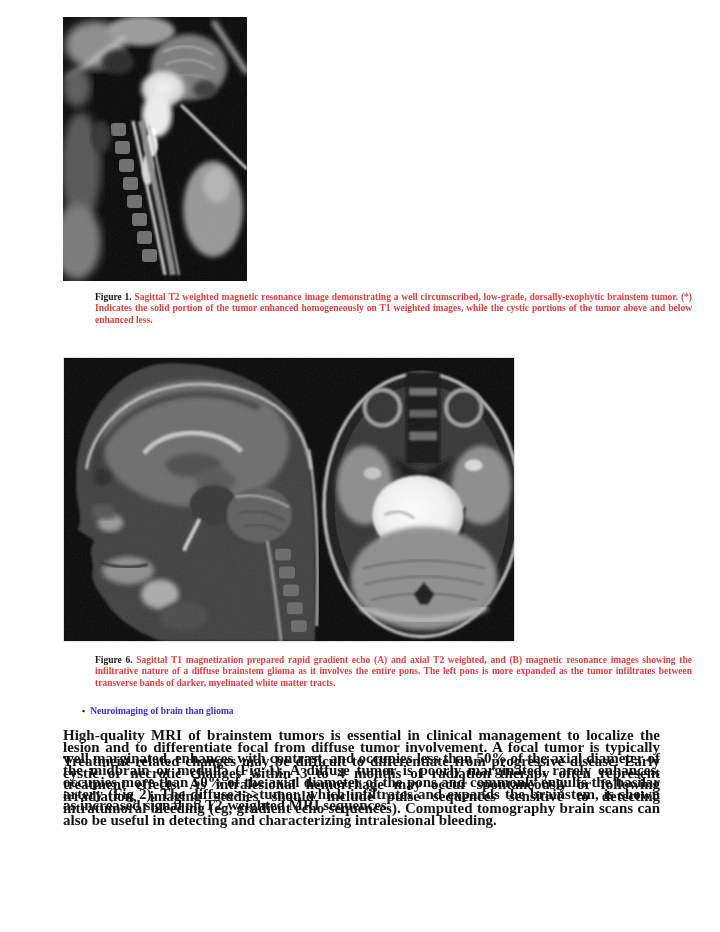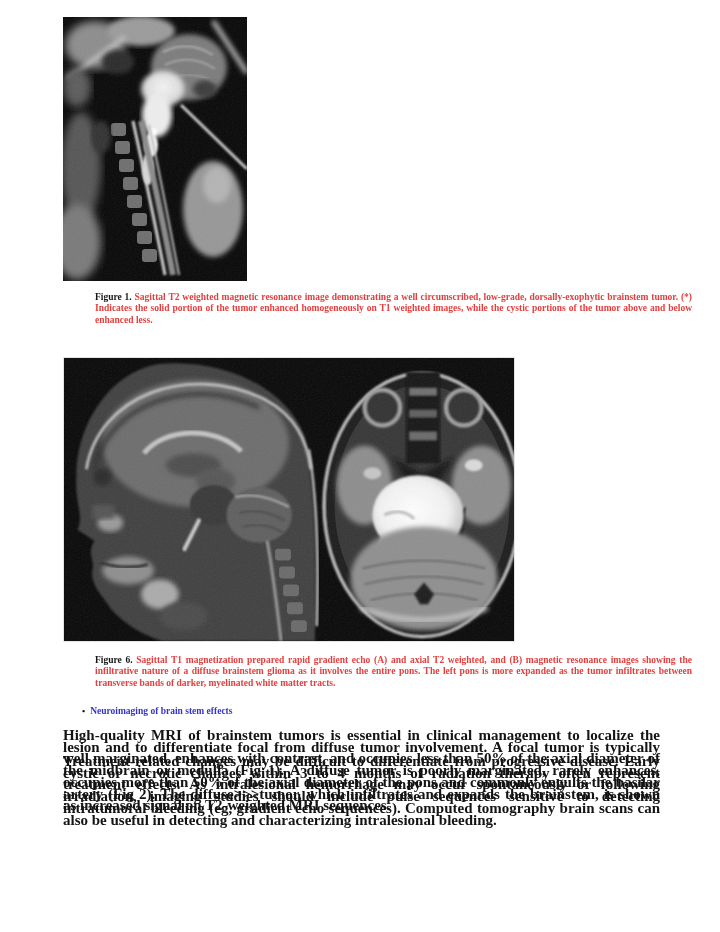--- a/index.html
+++ b/index.html
@@ -234,19 +234,19 @@
     <rect width="452" height="285" filter="url(#grain2)" opacity="0.10"></rect>
   </svg>
 
   <p class="caption" id="caption-fig2">
     <span class="cap-label">Figure 6.</span>
     <span class="cap-text">Sagittal T1 magnetization prepared rapid gradient echo (A) and axial T2 weighted, and (B) magnetic resonance images showing the infiltrative nature of a diffuse brainstem glioma as it involves the entire pons. The left pons is more expanded as the tumor infiltrates between transverse bands of darker, myelinated white matter tracts.</span>
   </p>
 
   <div class="bullet-row">
     <span class="bullet-marker">•</span>
-    <span class="bullet-link">Neuroimaging of brain stem effects</span>
+    <span class="bullet-link">Neuroimaging of brain than glioma</span>
   </div>
 
   <p class="body-para" id="para-1">High-quality MRI of brainstem tumors is essential in clinical management to localize the lesion and to differentiate focal from diffuse tumor involvement. A focal tumor is typically well marginated, enhances with contrast, and occupies less than 50% of the axial diameter of the midbrain or medulla (Fig 1). A diffuse tumor is poorly marginated, rarely enhances, occupies more than 50% of the axial diameter of the pons and commonly engulfs the basilar artery (Fig 2). The diffuse&gt;&gt;&gt;tumor, which infiltrates and expands the brainstem, is shown as increased signal on T2-weighted MRI sequences.</p>
   <p class="body-para" id="para-2">Treatment-related changes may be difficult to differentiate from progressive disease. Early cystic or necrotic changes within 3 to 4 months of radiation therapy often represent treatment effects. As intralesional hemorrhage may occur spontaneously or following irradiation, imaging studies should include pulse sequences sensitive to detecting intratumoral bleeding (eg, gradient echo sequences). Computed tomography brain scans can also be useful in detecting and characterizing intralesional bleeding.</p>
 
 </div>
 
 </body></html>

